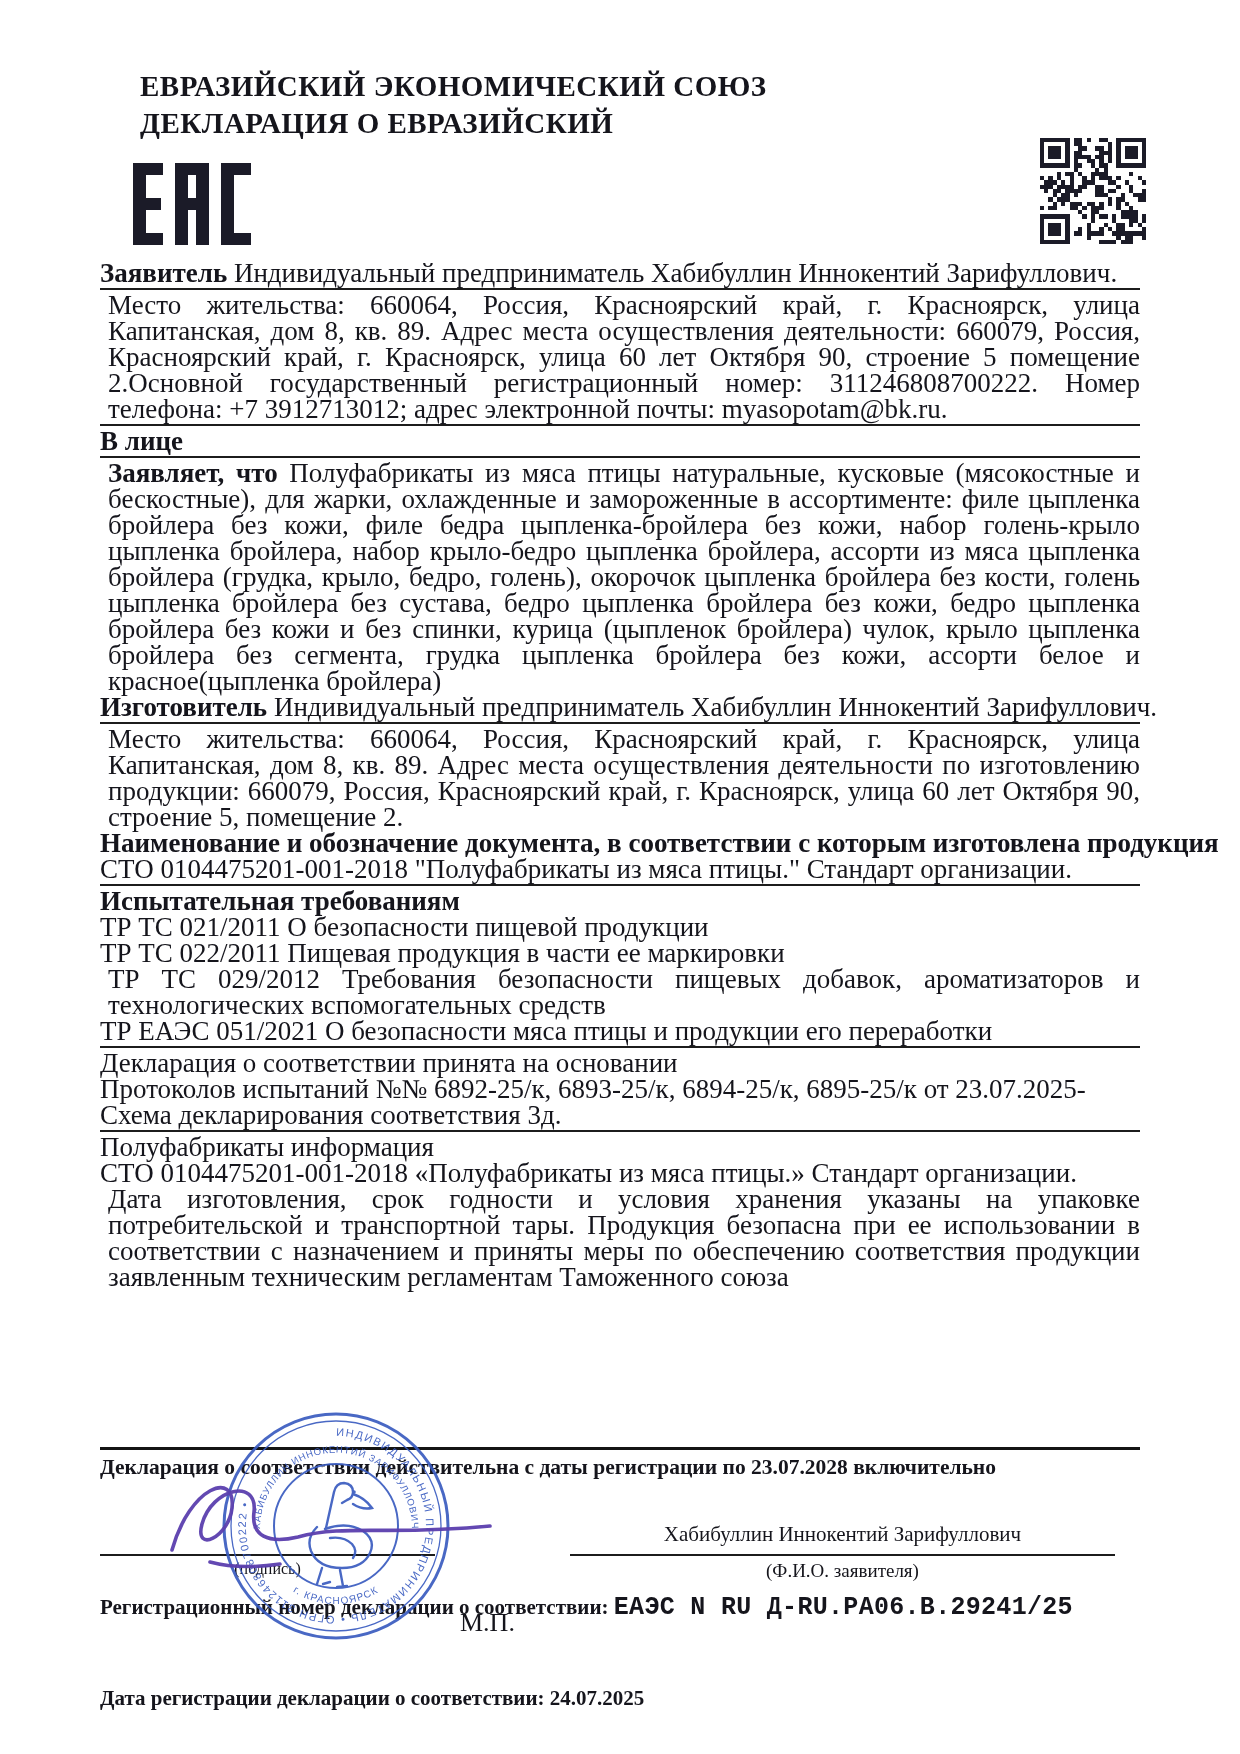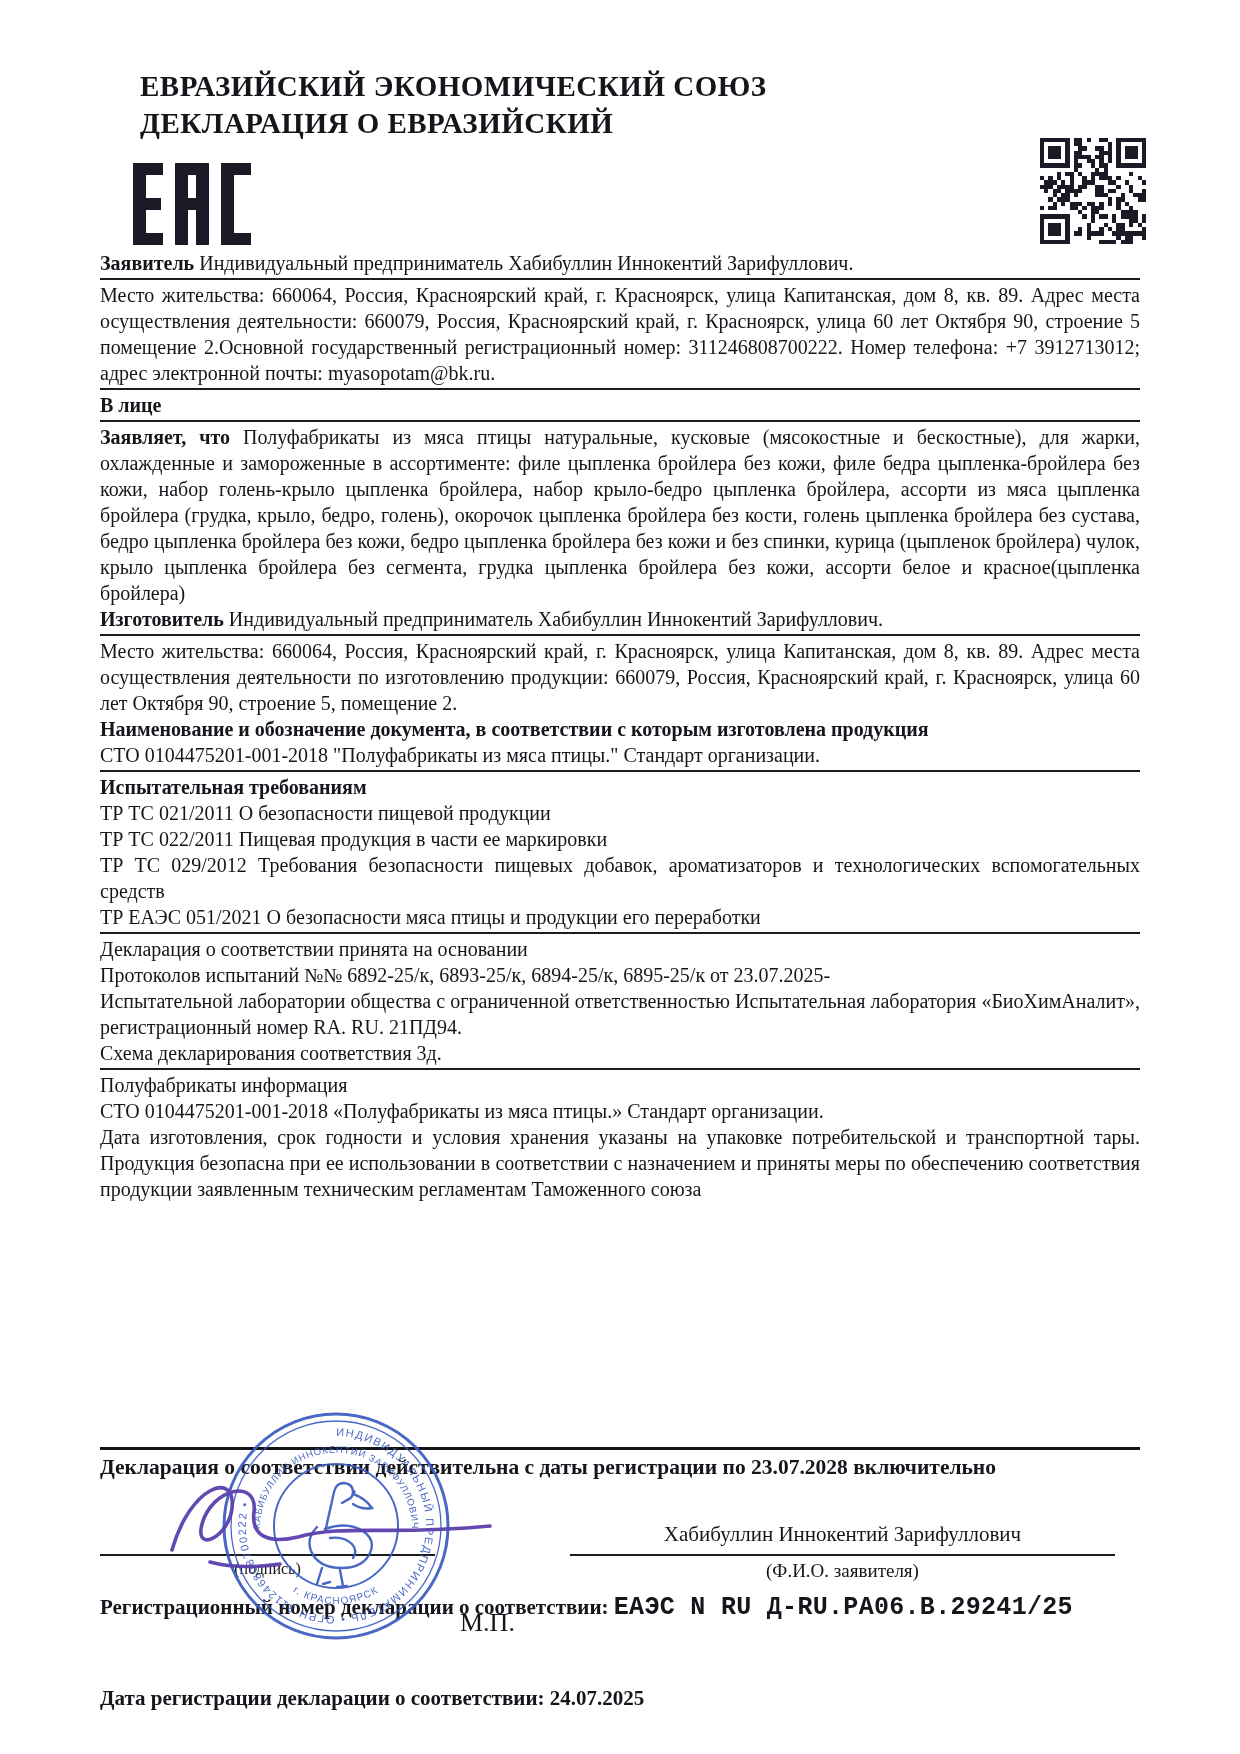--- a/index.html
+++ b/index.html
@@ -11,22 +11,22 @@
   .page { position:absolute; left:0; top:0; width:1240px; height:1754px; }
 
   
   .title-wrap { position:absolute; left:140px; right:100px; top:68px; }
   .title-line { font-size:29px; font-weight:bold; letter-spacing:0.5px; line-height:37px; white-space:nowrap; }
 
   .eac-logo { position:absolute; left:133px; top:163px; }
   .qr { position:absolute; left:1040px; top:138px; }
 
   
-  .content { position:absolute; left:100px; top:250px; width:1040px; font-size:20px; line-height:26px; }
-  .para { text-align:justify; }
+  .content { position:absolute; left:100px; top:260px; width:1040px; font-size:27px; line-height:26px; }
+  .para { text-align:justify;margin-left:8px; }
   .line { white-space:nowrap; }
   .b { font-weight:bold; }
   .rule { border-top:2px solid #1c1c1c; margin:2px 0 2px 0; height:0; }
 
   
   .rule-thick { position:absolute; left:100px; width:1040px; top:1447px; border-top:3px solid #141414; }
   .validity { position:absolute; left:100px; width:1060px; top:1455px; font-size:21.5px; font-weight:bold; white-space:nowrap; }
 
   .sig-line-left  { position:absolute; left:100px; width:335px; top:1554px; border-top:2px solid #1c1c1c; }
   .sig-caption    { position:absolute; left:100px; width:335px; top:1560px; text-align:center; font-size:16px; }
@@ -413,21 +413,20 @@
 
     <div class="line b">Испытательная требованиям</div>
     <div class="line">ТР ТС 021/2011 О безопасности пищевой продукции</div>
     <div class="line">ТР ТС 022/2011 Пищевая продукция в части ее маркировки</div>
     <div class="para">ТР ТС 029/2012 Требования безопасности пищевых добавок, ароматизаторов и технологических вспомогательных средств</div>
     <div class="line">ТР ЕАЭС 051/2021 О безопасности мяса птицы и продукции его переработки</div>
     <div class="rule"></div>
 
     <div class="line">Декларация о соответствии принята на основании</div>
     <div class="line">Протоколов испытаний №№ 6892-25/к, 6893-25/к, 6894-25/к, 6895-25/к от 23.07.2025-</div>
-    <div class="para">Испытательной лаборатории общества с ограниченной ответственностью Испытательная лаборатория «БиоХимАналит», регистрационный номер RA. RU. 21ПД94.</div>
     <div class="line">Схема декларирования соответствия 3д.</div>
     <div class="rule"></div>
 
     <div class="line">Полуфабрикаты информация</div>
     <div class="line">СТО 0104475201-001-2018 «Полуфабрикаты из мяса птицы.» Стандарт организации.</div>
     <div class="para">Дата изготовления, срок годности и условия хранения указаны на упаковке потребительской и транспортной тары. Продукция безопасна при ее использовании в соответствии с назначением и приняты меры по обеспечению соответствия продукции заявленным техническим регламентам Таможенного союза</div>
 
   </div>
 
   <div class="rule-thick"></div>

